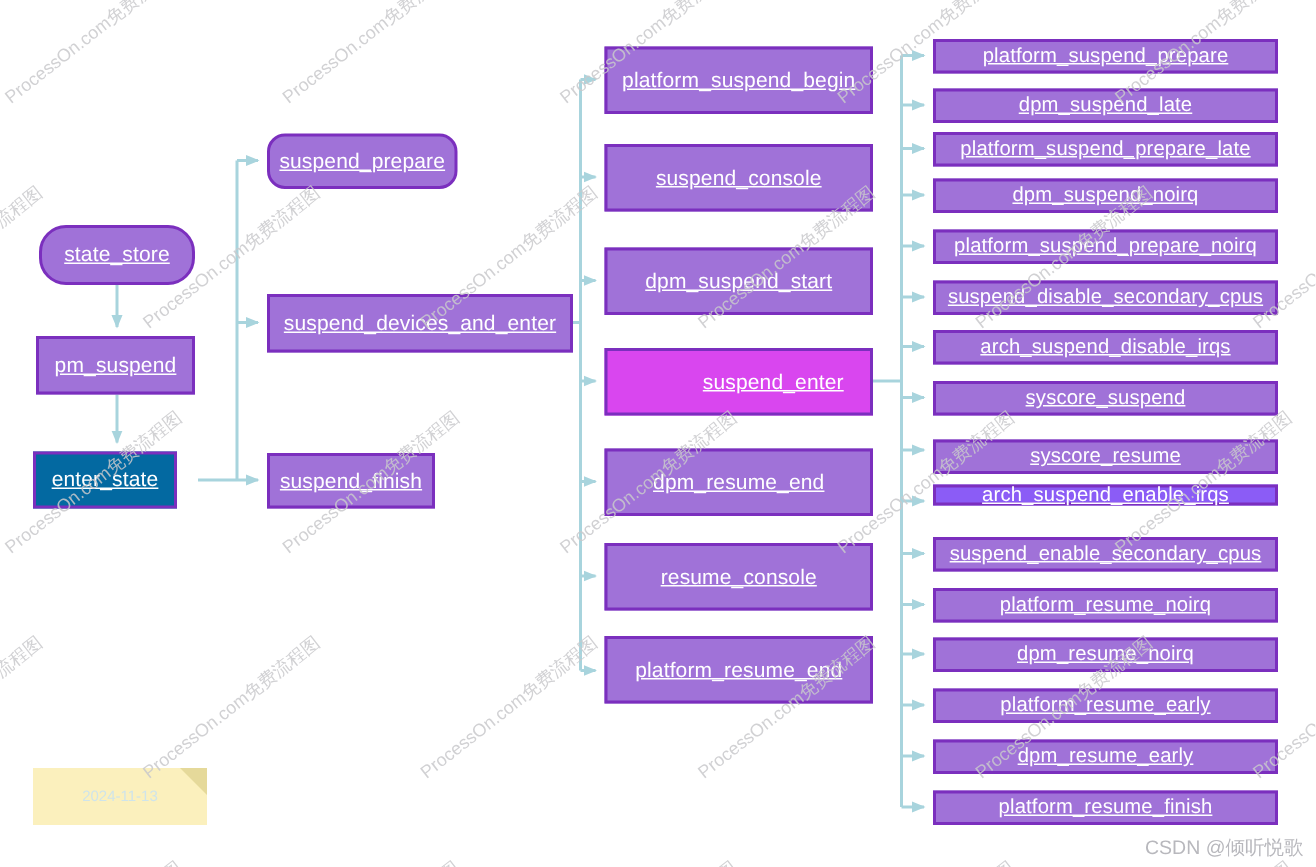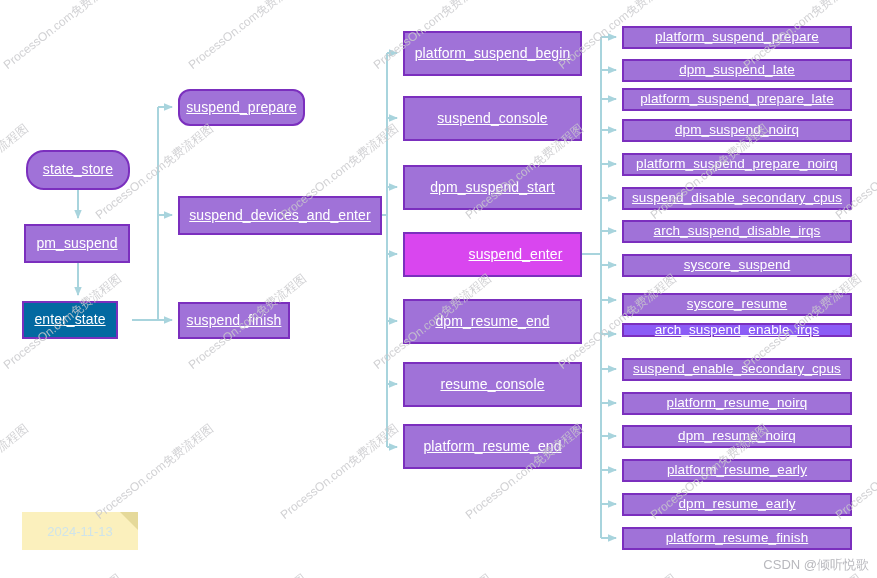--- a/index.html
+++ b/index.html
@@ -57,21 +57,21 @@
     z-index:3;
   }
   #note .fold{
     position:absolute;right:0;top:0;width:0;height:0;
     border-left:18px solid transparent;
     border-top:18px solid #e5d99a;
   }
   #note .txt{
     position:absolute;left:0;top:0;width:116px;height:38px;
     display:flex;align-items:center;justify-content:center;
-    font-size:13px;color:#cfe4ea;
+    font-size:10px;color:#cfe4ea;
   }
 
   
   #csdn{
     position:absolute;right:8px;bottom:4px;
     font-size:13px;color:#b8b8bd;
     z-index:6;white-space:nowrap;
   }
 </style>
 </head>

